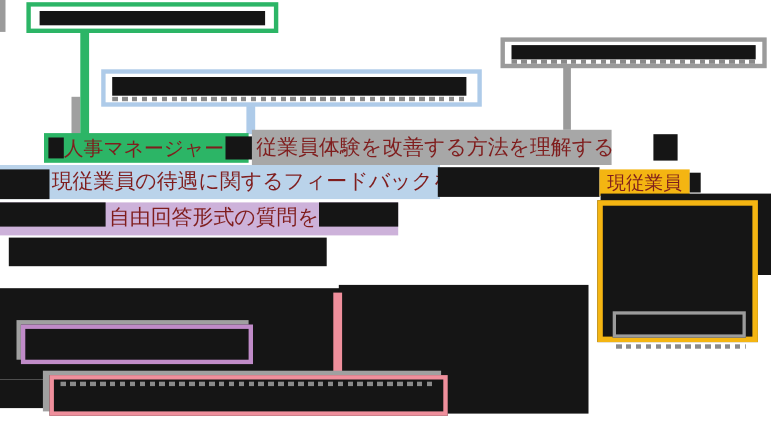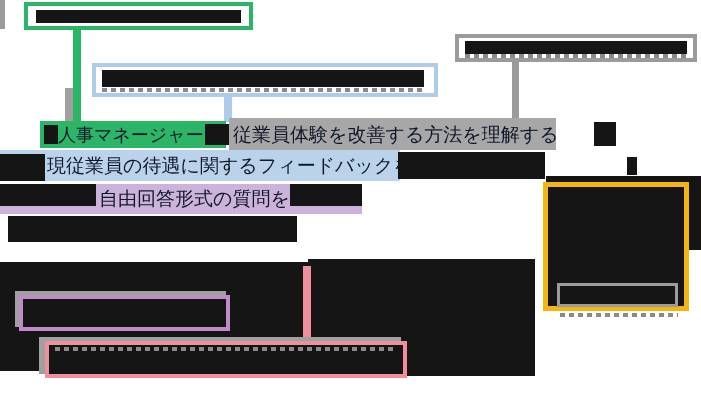--- a/index.html
+++ b/index.html
@@ -55,21 +55,21 @@
   .pink-box .peek{left:6px;top:2px;right:6px;height:4px;}
   .black-r1{left:546px;top:176px;width:155px;height:74px;}
   .orange-box{left:543px;top:182px;width:146px;height:129px;border-width:5px;}
   .hl-survey{left:568px;top:210px;width:110px;height:33px;font-size:19px;justify-content:center;}
   .inner-gray-box{left:557px;top:283px;width:121px;height:24px;border-width:3px;}
   .peek-orange{left:560px;top:313px;width:118px;height:4px;}
 </style>
 </head>
 <body>
 
-<div class="stage" style="color: #0f172a; background-color: rgb(255, 255, 255);">
+<div class="stage" style="color: #7f1d1d; background-color: rgb(255, 255, 255);">
 
   <div class="line tick-topleft" style="background-color: rgb(155, 155, 155);"></div>
 
   <div class="line shadow-seg" style="background-color: rgb(160, 160, 160);"></div>
   <div class="line green-line" style="background-color: rgb(44, 181, 102);"></div>
   <div class="line blue-line" style="background-color: rgb(174, 203, 233);"></div>
   <div class="line gray-line" style="background-color: rgb(155, 155, 155);"></div>
 
   <div class="box green-box" style="border-color: rgb(44, 181, 102);">
     <div class="redact" style="background-color: rgb(21, 21, 21);"></div>
@@ -94,20 +94,23 @@
   <div class="hl hl-exp" style="background-color: rgb(167, 167, 167);">
     <span class="txt">従業員体験を改善する方法を理解する</span>
     <span class="chip c1" style="background-color: rgb(21, 21, 21);"></span>
   </div>
 
   <div class="hl strip-blue" style="background-color: rgb(186, 211, 234);">
     <span class="redact r1" style="background-color: rgb(21, 21, 21);"></span>
     <span class="txt">現従業員の待遇に関するフィードバックを</span>
   </div>
   <div class="redact black-mid2" style="background-color: rgb(21, 21, 21);"></div>
+  <div class="hl hl-cur" style="background-color: rgb(244, 181, 18);">
+    <span class="txt">現従業員</span>
+  </div>
   <div class="redact notch2" style="background-color: rgb(21, 21, 21);"></div>
 
   <div class="hl strip-purple" style="background-color: rgb(205, 178, 218);">
     <span class="redact r1" style="background-color: rgb(21, 21, 21);"></span>
     <span class="txt">自由回答形式の質問を</span>
     <span class="redact r2" style="background-color: rgb(21, 21, 21);"></span>
   </div>
 
   <div class="redact black-row4" style="background-color: rgb(21, 21, 21);"></div>
 

